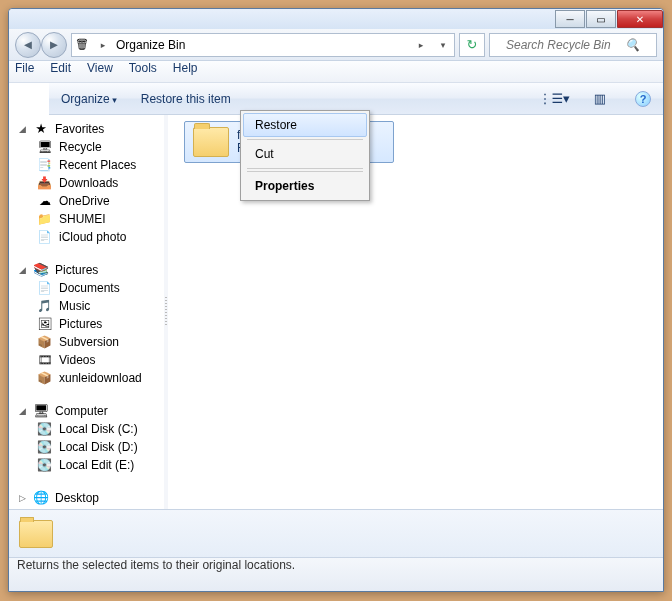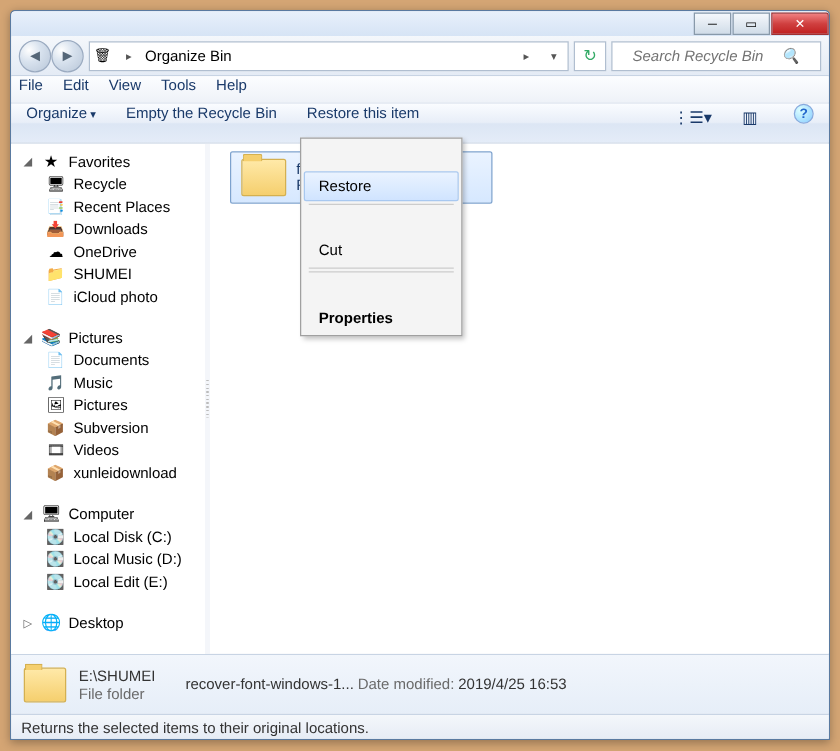--- a/index.html
+++ b/index.html
@@ -13,52 +13,52 @@
 .navcircle { width: 26px; height: 26px; border-radius: 50%; background: radial-gradient(circle at 30% 30%, #fefefe,#d8e2ee 40%,#b8c6d8); border: 1px solid #9aaac0; display: flex; align-items: center; justify-content: center; font-size: 13px; color: #567; cursor: pointer; }
 .addrbar { flex: 1; height: 24px; background: #fff; border: 1px solid #b0bed0; display: flex; align-items: center; padding: 0 2px; gap: 4px; }
 .addr-icon { width: 16px; height: 16px; display: flex; align-items: center; justify-content: center; font-size: 11px; }
 .addr-text { flex: 1; }
 .addr-drop { width: 18px; text-align: center; color: #555; cursor: pointer; font-size: 9px; }
 .refresh { width: 26px; height: 24px; border: 1px solid #b0bed0; background: #fff; display: flex; align-items: center; justify-content: center; cursor: pointer; font-size: 13px; color: #3a6; }
 .searchbox { width: 168px; height: 24px; background: #fff; border: 1px solid #b0bed0; display: flex; align-items: center; padding: 0 16px; color: #737373; font-style: italic; }
 .searchbox span:first-child { flex: 1; }
 .menubar { height: 22px; background: linear-gradient(#fcfdff,#eef2f8); display: flex; padding: 0 6px; gap: 16px; border-bottom: 1px solid #d8e0ec; }
 .menubar span { cursor: pointer; color: #1a3a6a; }
-.toolbar { height: 32px; background: linear-gradient(#fafcff,#e8eef8 48%,#dce6f4 52%,#e4ecf8); display: flex; padding: 0 12px; gap: 24px; border-bottom: 1px solid #c8d4e4; color: #1a3a6a; }
+.toolbar { height: 32px; background: linear-gradient(#fafcff,#e8eef8 48%,#dce6f4 52%,#e4ecf8); display: flex; align-items: center; padding: 0 12px; gap: 24px; border-bottom: 1px solid #c8d4e4; color: #1a3a6a; margin-left: 40px; }
 .toolbar .org::after { content: " ▾"; font-size: 9px; }
 .toolbar .spacer { flex: 1; }
 .tbicon { width: 22px; height: 20px; border: 1px solid transparent; display: flex; align-items: center; justify-content: center; cursor: pointer; font-size: 13px; }
 .helpicon { color: #2266cc; font-weight: bold; border: 1px solid #88aadd; border-radius: 50%; width: 16px; height: 16px; font-size: 11px; background: radial-gradient(circle at 30% 30%, #dff,#8cf); }
 .body { flex: 1; display: flex; overflow: hidden; background: #fff; }
 .sidebar { width: 155px; background: #fff; overflow-y: auto; padding: 4px 0; }
 .sidebar-section { margin-bottom: 14px; }
 .sidebar-head { display: flex; align-items: center; gap: 6px; padding: 2px 10px; font-size: 12px; }
 .sidebar-head .expico { font-size: 9px; color: #666; width: 8px; }
 .sidebar-head .hicon { width: 16px; text-align: center; font-size: 13px; }
 .sidebar-item { display: flex; align-items: center; gap: 6px; padding: 2px 10px 2px 28px; cursor: pointer; }
 .sidebar-item .sicon { width: 16px; text-align: center; font-size: 12px; }
 .splitter { width: 4px; background: #f4f6fa; cursor: ew-resize; position: relative; }
 .splitter::before { content: ""; position: absolute; left: 1px; top: 50%; width: 2px; height: 30px; background: repeating-linear-gradient(#bbb,#bbb 1px,transparent 1px,transparent 3px); transform: translateY(-50%); }
 .content { flex: 1; position: relative; background: #fff; padding: 8px; overflow: hidden; }
 .fileitem { position: absolute; left: 16px; top: 6px; width: 210px; height: 42px; display: flex; align-items: center; gap: 8px; padding: 2px 8px; border: 1px solid #7da2ce; background: linear-gradient(#eaf3ff,#d6e8ff); border-radius: 2px; }
 .bigfolder { width: 36px; height: 30px; background: linear-gradient(#ffe9a8,#f5cf6e); border: 1px solid #d4b050; border-radius: 2px; position: relative; }
 .bigfolder::before { content: ""; position: absolute; top: -5px; left: 0; width: 14px; height: 5px; background: #f5cf6e; border: 1px solid #d4b050; border-bottom: none; border-radius: 2px 2px 0 0; }
 .fileinfo { font-size: 11px; line-height: 13px; color: #1a3a6a; overflow: hidden; }
 .ctxmenu { position: absolute; left: 240px; top: 110px; width: 130px; background: #f4f4f4; border: 1px solid #a0a0a0; box-shadow: 2px 2px 4px rgba(0,0,0,0.25); padding: 2px; z-index: 50; }
-.ctxitem { padding: 5px 12px; cursor: pointer; margin-top: 24px; }
+.ctxitem { padding: 5px 12px; cursor: pointer; }
 .ctxitem.hover { background: linear-gradient(#eaf3ff,#d0e4ff); border: 1px solid #a8c8f0; border-radius: 2px; padding: 4px 11px; }
 .ctxitem.bold { font-weight: bold; }
 .ctxsep { height: 1px; background: #ccc; margin: 2px 4px; }
 .details { height: 48px; background: linear-gradient(#f2f6fc,#e6eef8); border-top: 1px solid #c8d4e4; display: flex; align-items: center; padding: 4px 10px; gap: 10px; }
 .details .medfolder { width: 34px; height: 28px; background: linear-gradient(#ffe9a8,#f5cf6e); border: 1px solid #d4b050; border-radius: 2px; position: relative; }
 .details .medfolder::before { content: ""; position: absolute; top: -4px; left: 0; width: 12px; height: 4px; background: #f5cf6e; border: 1px solid #d4b050; border-bottom: none; border-radius: 1px 1px 0 0; }
 .details-cols { display: flex; gap: 24px; align-items: center; flex: 1; }
 .dcol { font-size: 11px; color: #333; line-height: 14px; }
 .dcol .dlab { color: #6a6a6a; }
-.statusbar { height: 20px; background: linear-gradient(#f4f7fb,#e6ecf5); border-top: 1px solid #c8d4e4; padding: 0 8px; display: flex; align-items: center; color: #333; }
+.statusbar { height: 34px; background: linear-gradient(#f4f7fb,#e6ecf5); border-top: 1px solid #c8d4e4; padding: 0 8px; display: flex; align-items: flex-start; color: #333; }
 </style>
 </head>
 <body>
 
 <div class="window">
   <div class="titlebar">
     <div class="winbtn">─</div>
     <div class="winbtn">▭</div>
     <div class="winbtn close">✕</div>
   </div>
@@ -85,21 +85,20 @@
   <div class="menubar">
     <span>File</span>
     <span>Edit</span>
     <span>View</span>
     <span>Tools</span>
     <span>Help</span>
   </div>
 
   <div class="toolbar">
     <span class="org">Organize</span>
-    <span>Empty the Recycle Bin</span>
     <span>Restore this item</span>
     <span class="spacer"></span>
     <span class="tbicon">⋮☰▾</span>
     <span class="tbicon">▥</span>
     <span class="tbicon helpicon">?</span>
   </div>
 
   <div class="body">
     <div class="sidebar">
       <div class="sidebar-section">
@@ -171,21 +170,21 @@
           <span class="expico">◢</span>
           <span class="hicon">🖥</span>
           <span>Computer</span>
         </div>
         <div class="sidebar-item">
             <span class="sicon">💽</span>
             <span>Local Disk (C:)</span>
           </div>
         <div class="sidebar-item">
             <span class="sicon">💽</span>
-            <span>Local Music (D:)</span>
+            <span>Local Disk (D:)</span>
           </div>
         <div class="sidebar-item">
             <span class="sicon">💽</span>
             <span>Local Edit (E:)</span>
           </div>
       </div>
 
       <div class="sidebar-section">
         <div class="sidebar-head">
           <span class="expico">▷</span>
@@ -203,31 +202,20 @@
         <div class="fileinfo">
           <div>f</div>
           <div>F</div>
         </div>
       </div>
     </div>
   </div>
 
   <div class="details">
     <div class="medfolder"></div>
-    <div class="details-cols">
-      <div class="dcol">
-        <div>E:\SHUMEI</div>
-        <div class="dlab">File folder</div>
-      </div>
-      <div class="dcol">
-        <span>recover-font-windows-1...</span>
-        <span class="dlab">Date modified:</span>
-        <span>2019/4/25 16:53</span>
-      </div>
-    </div>
   </div>
 
   <div class="statusbar">
     <span>Returns the selected items to their original locations.</span>
   </div>
 </div>
 
 <div class="ctxmenu">
   <div class="ctxitem hover">Restore</div>
   <div class="ctxsep"></div>

